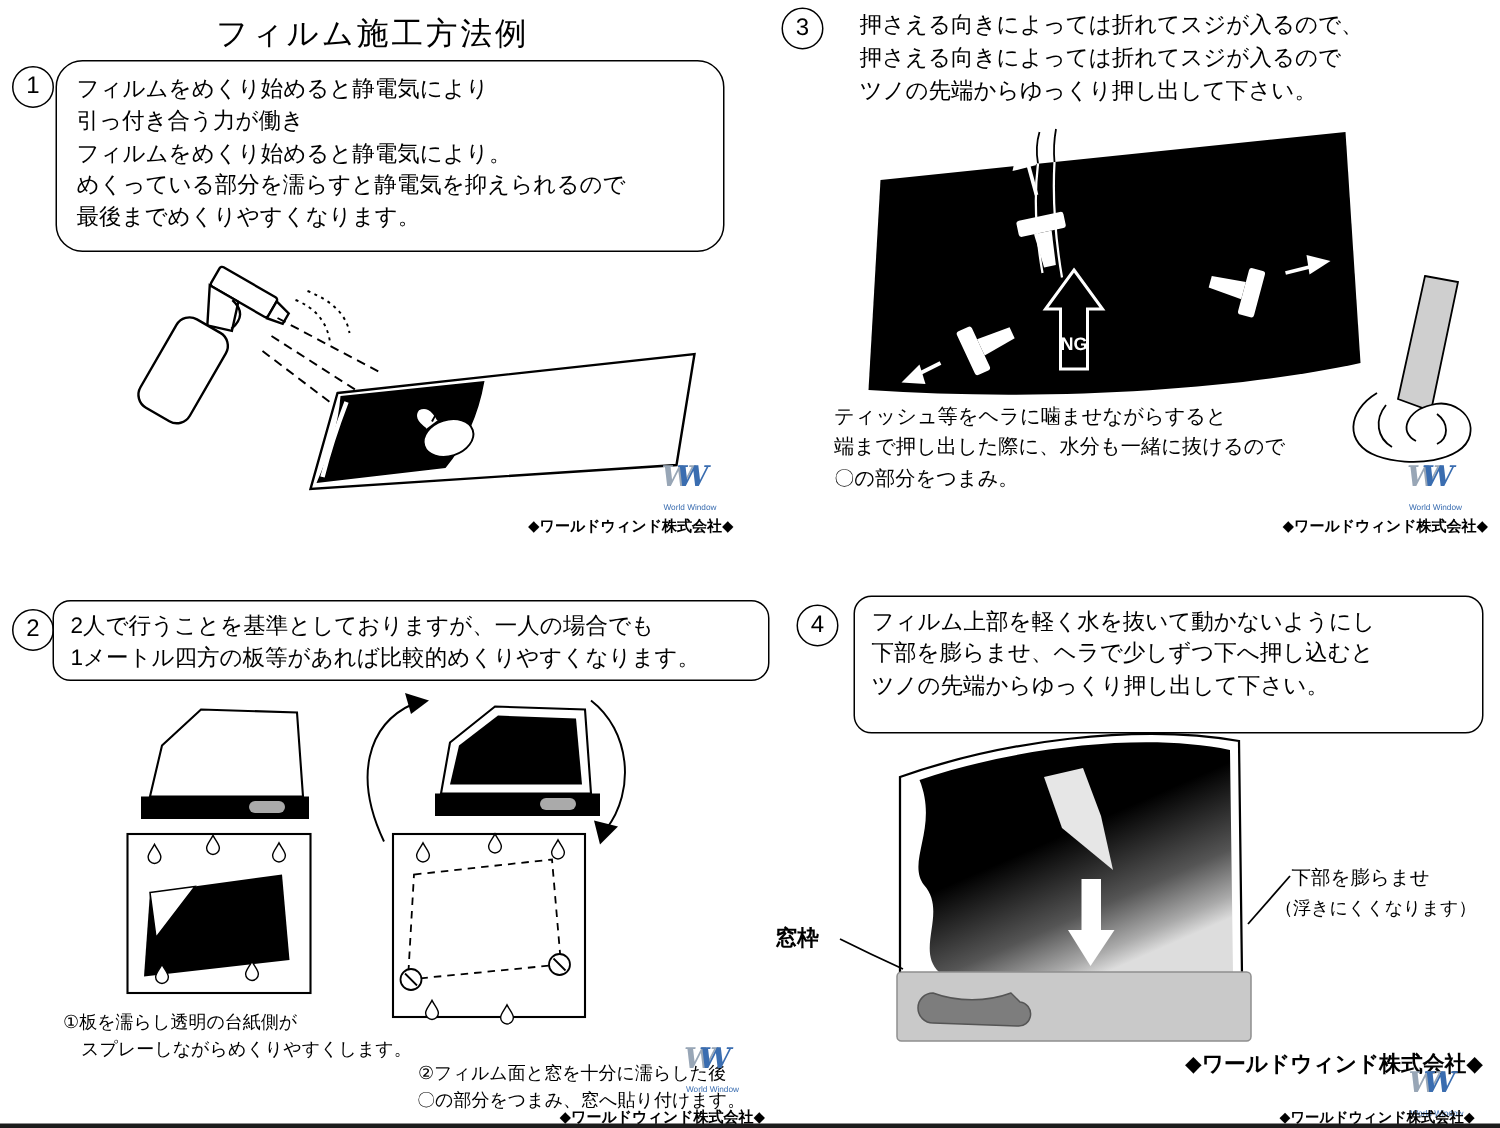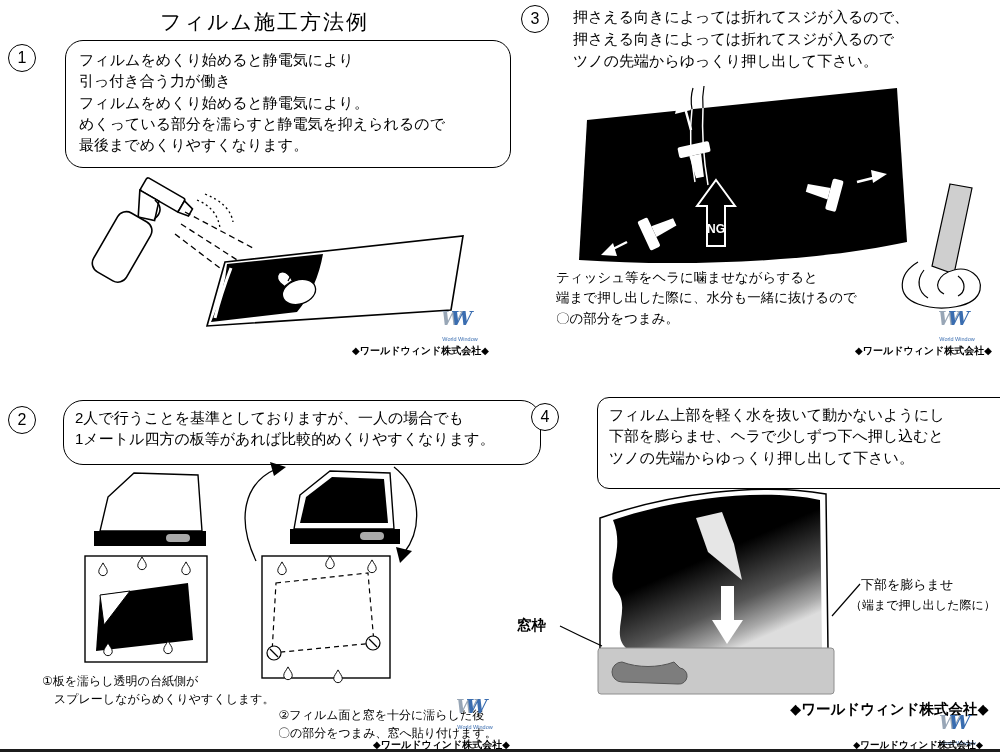--- a/index.html
+++ b/index.html
@@ -3,21 +3,21 @@
 <meta charset="utf-8">
 <style>
   * { margin:0; padding:0; box-sizing:border-box; }
   html,body { background:#9a9a9a; }
   body { font-family:"Liberation Sans","DejaVu Sans",sans-serif; color:#000; }
   .page { position:relative; width:1000px; height:752px; background:#ffffff; margin:0 auto; overflow:hidden; }
   .abs { position:absolute; }
   .title { font-size:21px; letter-spacing:2px; }
   .circle-num { width:28px; height:28px; border:1.7px solid #000; border-radius:50%;
                 display:flex; align-items:center; justify-content:center; font-size:16px; background:#fff; }
-  .bubble { border:1.7px solid #000; background:#fff; font-size:15px; line-height:1.42; white-space:nowrap;margin-left:28px; }
+  .bubble { border:1.7px solid #000; background:#fff; font-size:15px; line-height:1.42; white-space:nowrap; }
   .bubble div { white-space:nowrap; }
   .r16 { border-radius:18px; padding:8px 13px; }
   .r12 { border-radius:12px; padding:6px 11px; }
   .plain-text { font-size:15px; line-height:1.45; white-space:nowrap; }
   .small-text { font-size:13.5px; line-height:1.5; white-space:nowrap; }
   .caption { font-size:12px; line-height:1.5; white-space:nowrap; }
   .company { font-size:10px; font-weight:bold; white-space:nowrap; }
   .company-lg { font-size:14.5px; font-weight:bold; white-space:nowrap; }
   .label-b { font-size:14.5px; font-weight:bold; white-space:nowrap; }
   .label-m { font-size:13px; white-space:nowrap; }
@@ -30,21 +30,21 @@
   .wwlogo .wwsub { position:absolute; bottom:2px; left:0; width:100%; text-align:center;
                    font-size:5.5px; color:#3a6db0; white-space:nowrap; }
   .bottom-edge { left:0; bottom:0; width:100%; height:3px; background:#1c1c1c; }
   svg { display:block; }
 </style>
 </head>
 <body>
 
 <div class="page">
 
-  <div class="abs title" style="left:160px; top:8px;">フィルム施工方法例</div>
+  <div class="abs title" style="left:144px; top:8px;">フィルム施工方法例</div>
 
   <div class="abs circle-num" style="left:8px; top:44px;">
     <span>1</span>
   </div>
   <div class="abs bubble r16" style="left:37px; top:40px; width:446px; height:128px;">
     <div>フィルムをめくり始めると静電気により</div>
     <div>引っ付き合う力が働き</div>
     <div>フィルムをめくり始めると静電気により。</div>
     <div>めくっている部分を濡らすと静電気を抑えられるので</div>
     <div>最後までめくりやすくなります。</div>
@@ -152,21 +152,21 @@
   <div class="abs wwlogo" style="left:937px; top:310px;">
     <span class="w w-back">W</span>
     <span class="w w-front">W</span>
     <div class="wwsub">World Window</div>
   </div>
   <div class="abs company" style="left:855px; top:344px;">◆ワールドウィンド株式会社◆</div>
 
   <div class="abs circle-num" style="left:8px; top:406px;">
     <span>2</span>
   </div>
-  <div class="abs bubble r12" style="left:35px; top:400px; width:478px; height:65px;border-radius:20px;">
+  <div class="abs bubble r12" style="left:35px; top:400px; width:478px; height:54px;">
     <div>2人で行うことを基準としておりますが、一人の場合でも</div>
     <div>1メートル四方の板等があれば比較的めくりやすくなります。</div>
   </div>
 
   <svg class="abs" style="left:38px; top:455px;" width="432" height="232" viewBox="0 0 432 232">
     <defs>
       <path id="drop" d="M 0,-6 C 2,-2 5,1 5,4 A 5,5 0 1 1 -5,4 C -5,1 -2,-2 0,-6 Z"></path>
     </defs>
 
     <g>
@@ -274,21 +274,21 @@
     </g>
 
     <g stroke="#000" stroke-width="1.2" fill="none">
       <path d="M 2,158 Q 22,168 44,178"></path>
       <path d="M 302,116 L 274,148"></path>
     </g>
   </svg>
 
   <div class="abs label-b" style="left:517px; top:616px;">窓枠</div>
   <div class="abs label-m" style="left:861px; top:576px;">下部を膨らませ</div>
-  <div class="abs label-s" style="left:850px; top:597px;">（端まで押し出した際に）</div>
+  <div class="abs label-s" style="left:850px; top:597px;">（浮きにくくなります）</div>
 
   <div class="abs company-lg" style="left:790px; top:700px;">◆ワールドウィンド株式会社◆</div>
   <div class="abs wwlogo" style="left:938px; top:714px;">
     <span class="w w-back">W</span>
     <span class="w w-front">W</span>
     <div class="wwsub">World Window</div>
   </div>
   <div class="abs company" style="left:853px; top:739px; font-size:9.5px;">◆ワールドウィンド株式会社◆</div>
 
   <div class="abs bottom-edge"></div>

